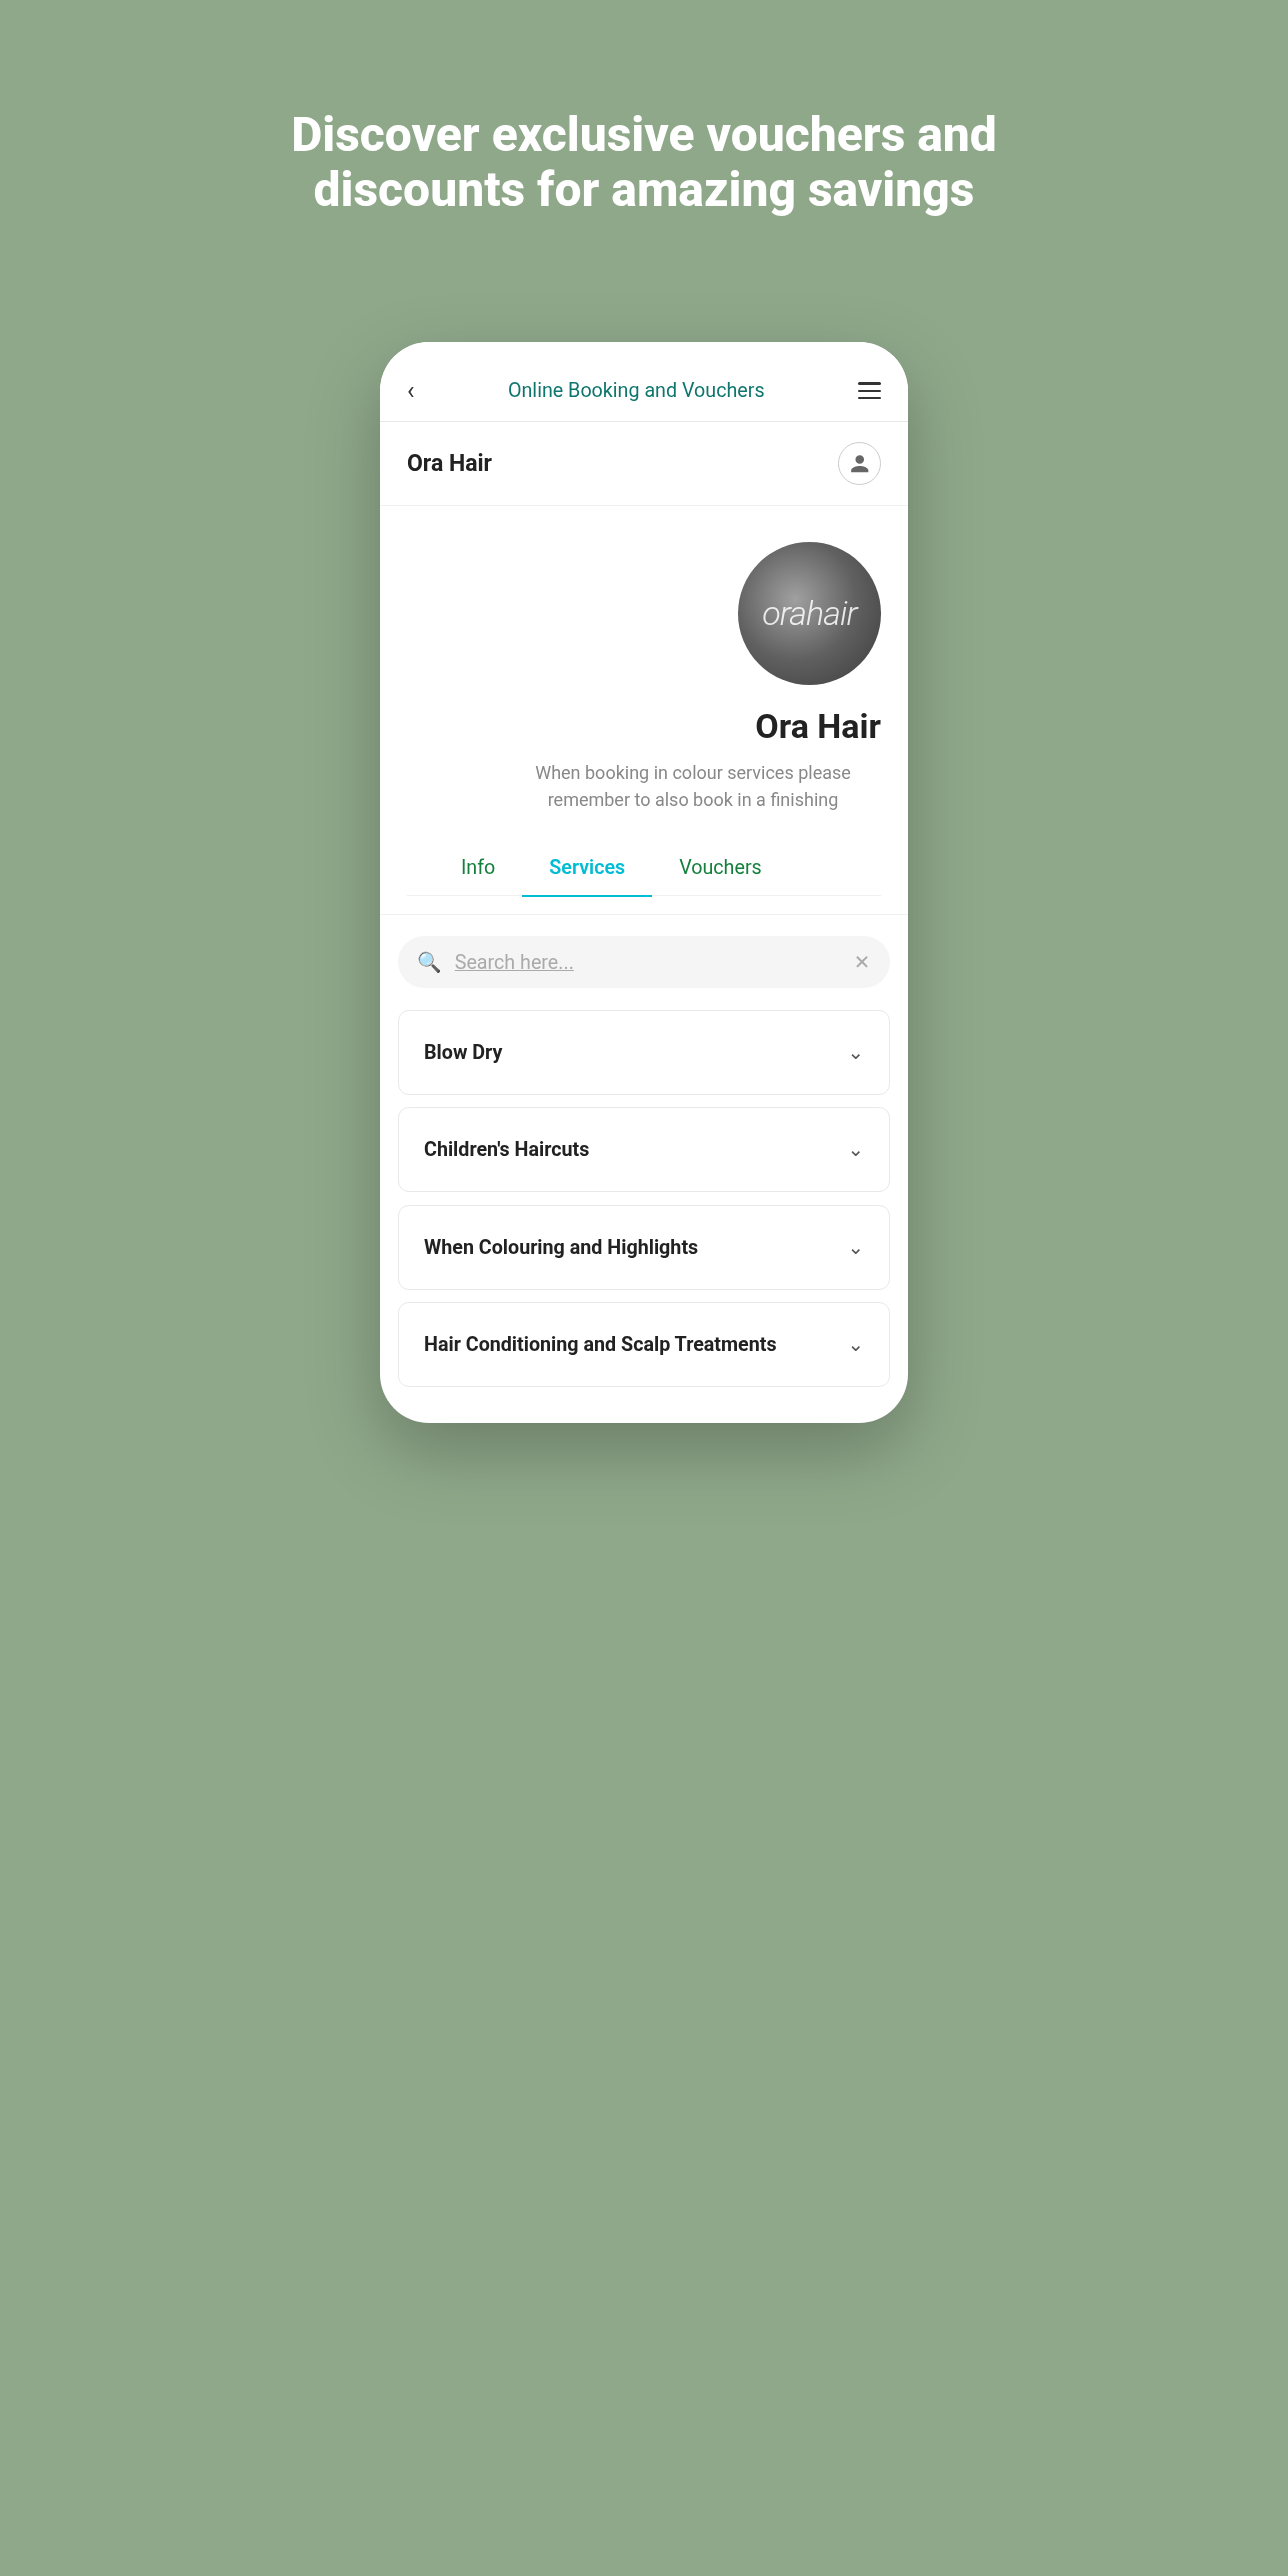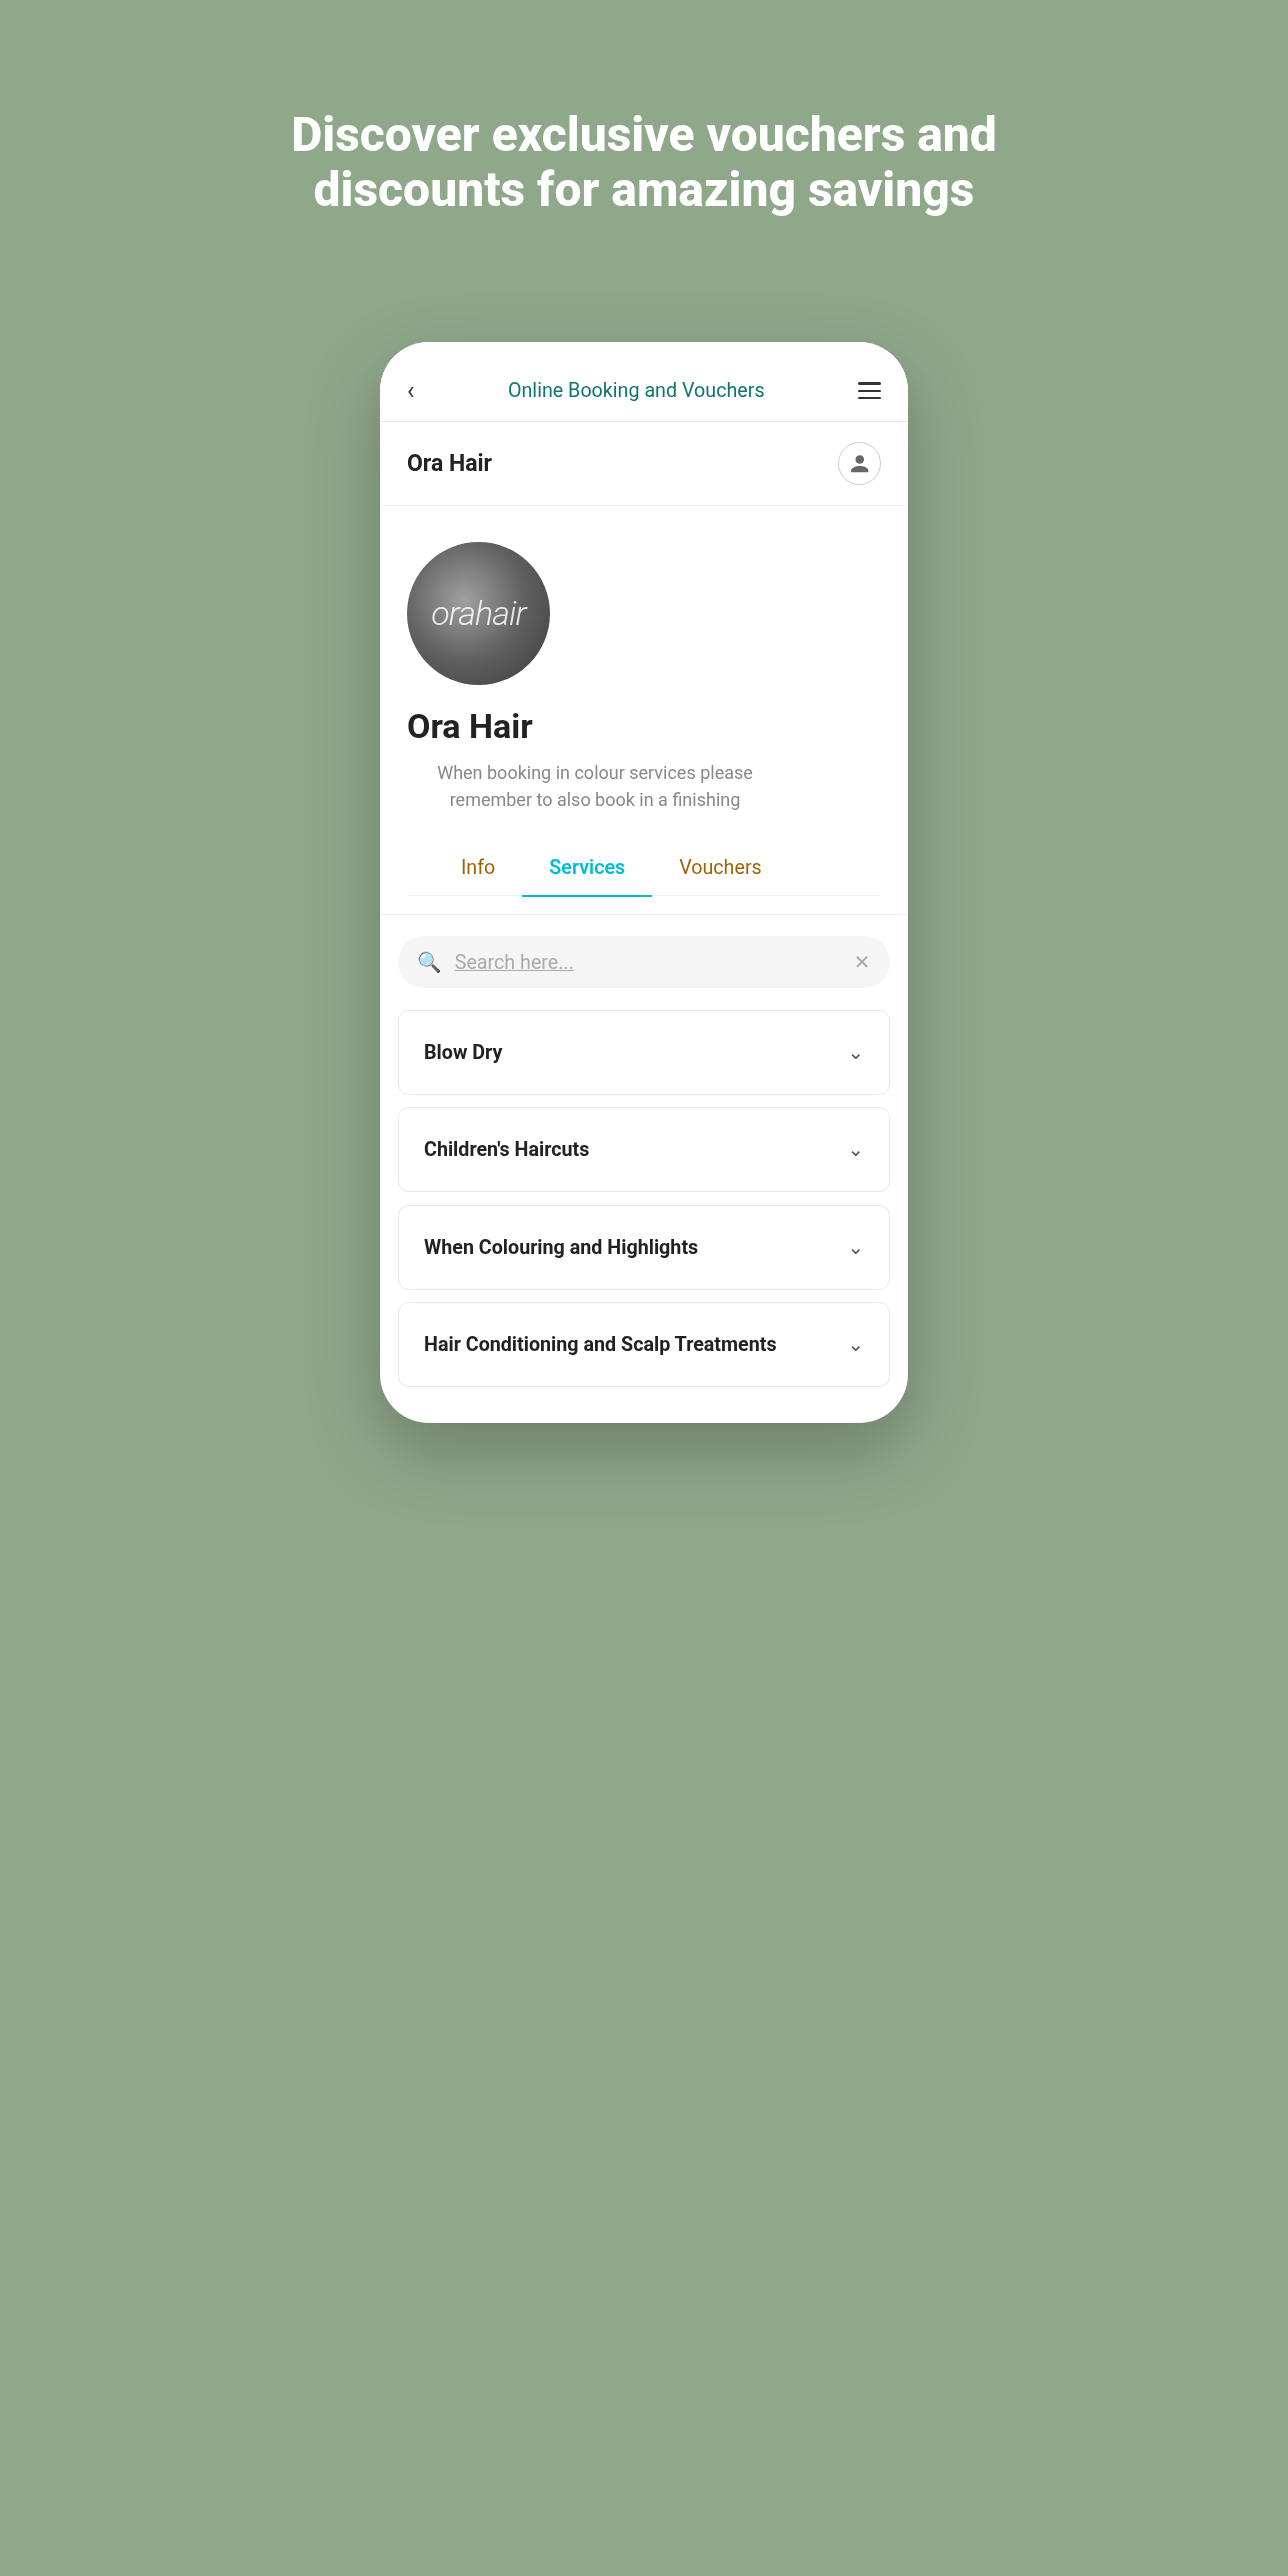--- a/index.html
+++ b/index.html
@@ -112,21 +112,21 @@
       width: 21.5px;
       height: 21.5px;
       fill: #666;
     }
 
     
     .profile-section {
       background: #ffffff;
       display: flex;
       flex-direction: column;
-      align-items: flex-start;
+      align-items: flex-end;
       padding: 36px 27px 18px;
       border-bottom: 0.9px solid #f0f0f0;
     }
 
     .profile-avatar {
       width: 143px;
       height: 143px;
       border-radius: 50%;
       background: radial-gradient(circle at 40% 40%, #a0a0a0, #606060, #3a3a3a);
       display: flex;
@@ -168,21 +168,21 @@
       gap: 0;
       padding: 0 27px;
       background: #ffffff;
       border-bottom: 1.8px solid #f0f0f0;
       width: 100%;
     }
 
     .tab-item {
       padding: 16px 27px;
       font-size: 19.7px;
-      color: #a16207;
+      color: #15803d;
       cursor: pointer;
       border-bottom: 2.7px solid transparent;
       margin-bottom: -1.8px;
     }
 
     .tab-item.active {
       color: #00bcd4;
       border-bottom: 2.7px solid #00bcd4;
       font-weight: 600;
     }

